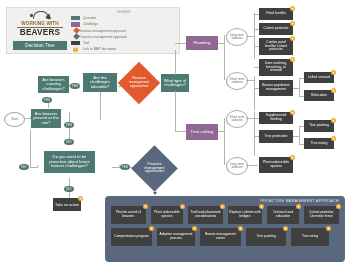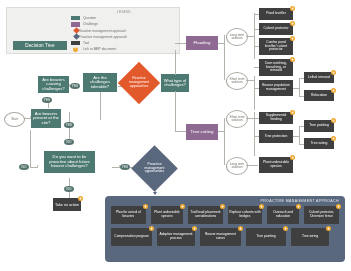--- a/index.html
+++ b/index.html
@@ -85,20 +85,31 @@
   .pm-title{position:absolute;right:6px;top:3px;font-size:3.6px;color:#e8ecf2;
       letter-spacing:.35px;}
   .pm-grid{position:absolute;left:6px;top:10px;width:228px;}
 </style>
 </head>
 <body>
 
 <div id="canvas">
 
   <div class="header-card">
+    <div class="logo-wrap">
+      <div class="beaver-glyph">
+        <div class="arch"></div>
+          <div class="dot l"></div>
+          <div class="dot r"></div>
+          <div class="tail"></div>
+      </div>
+      <div class="logo-l1">WORKING WITH</div>
+      <div class="logo-rule"></div>
+      <div class="logo-l2">BEAVERS</div>
+    </div>
     <div class="dt-btn">Decision Tree</div>
 
     <div class="legend">
       <div class="legend-title">LEGEND</div>
       <div class="legend-row">
         <div class="legend-sw sw-question"></div>
         <div class="legend-lb">Question</div>
       </div>
       <div class="legend-row">
         <div class="legend-sw sw-challenge"></div>

